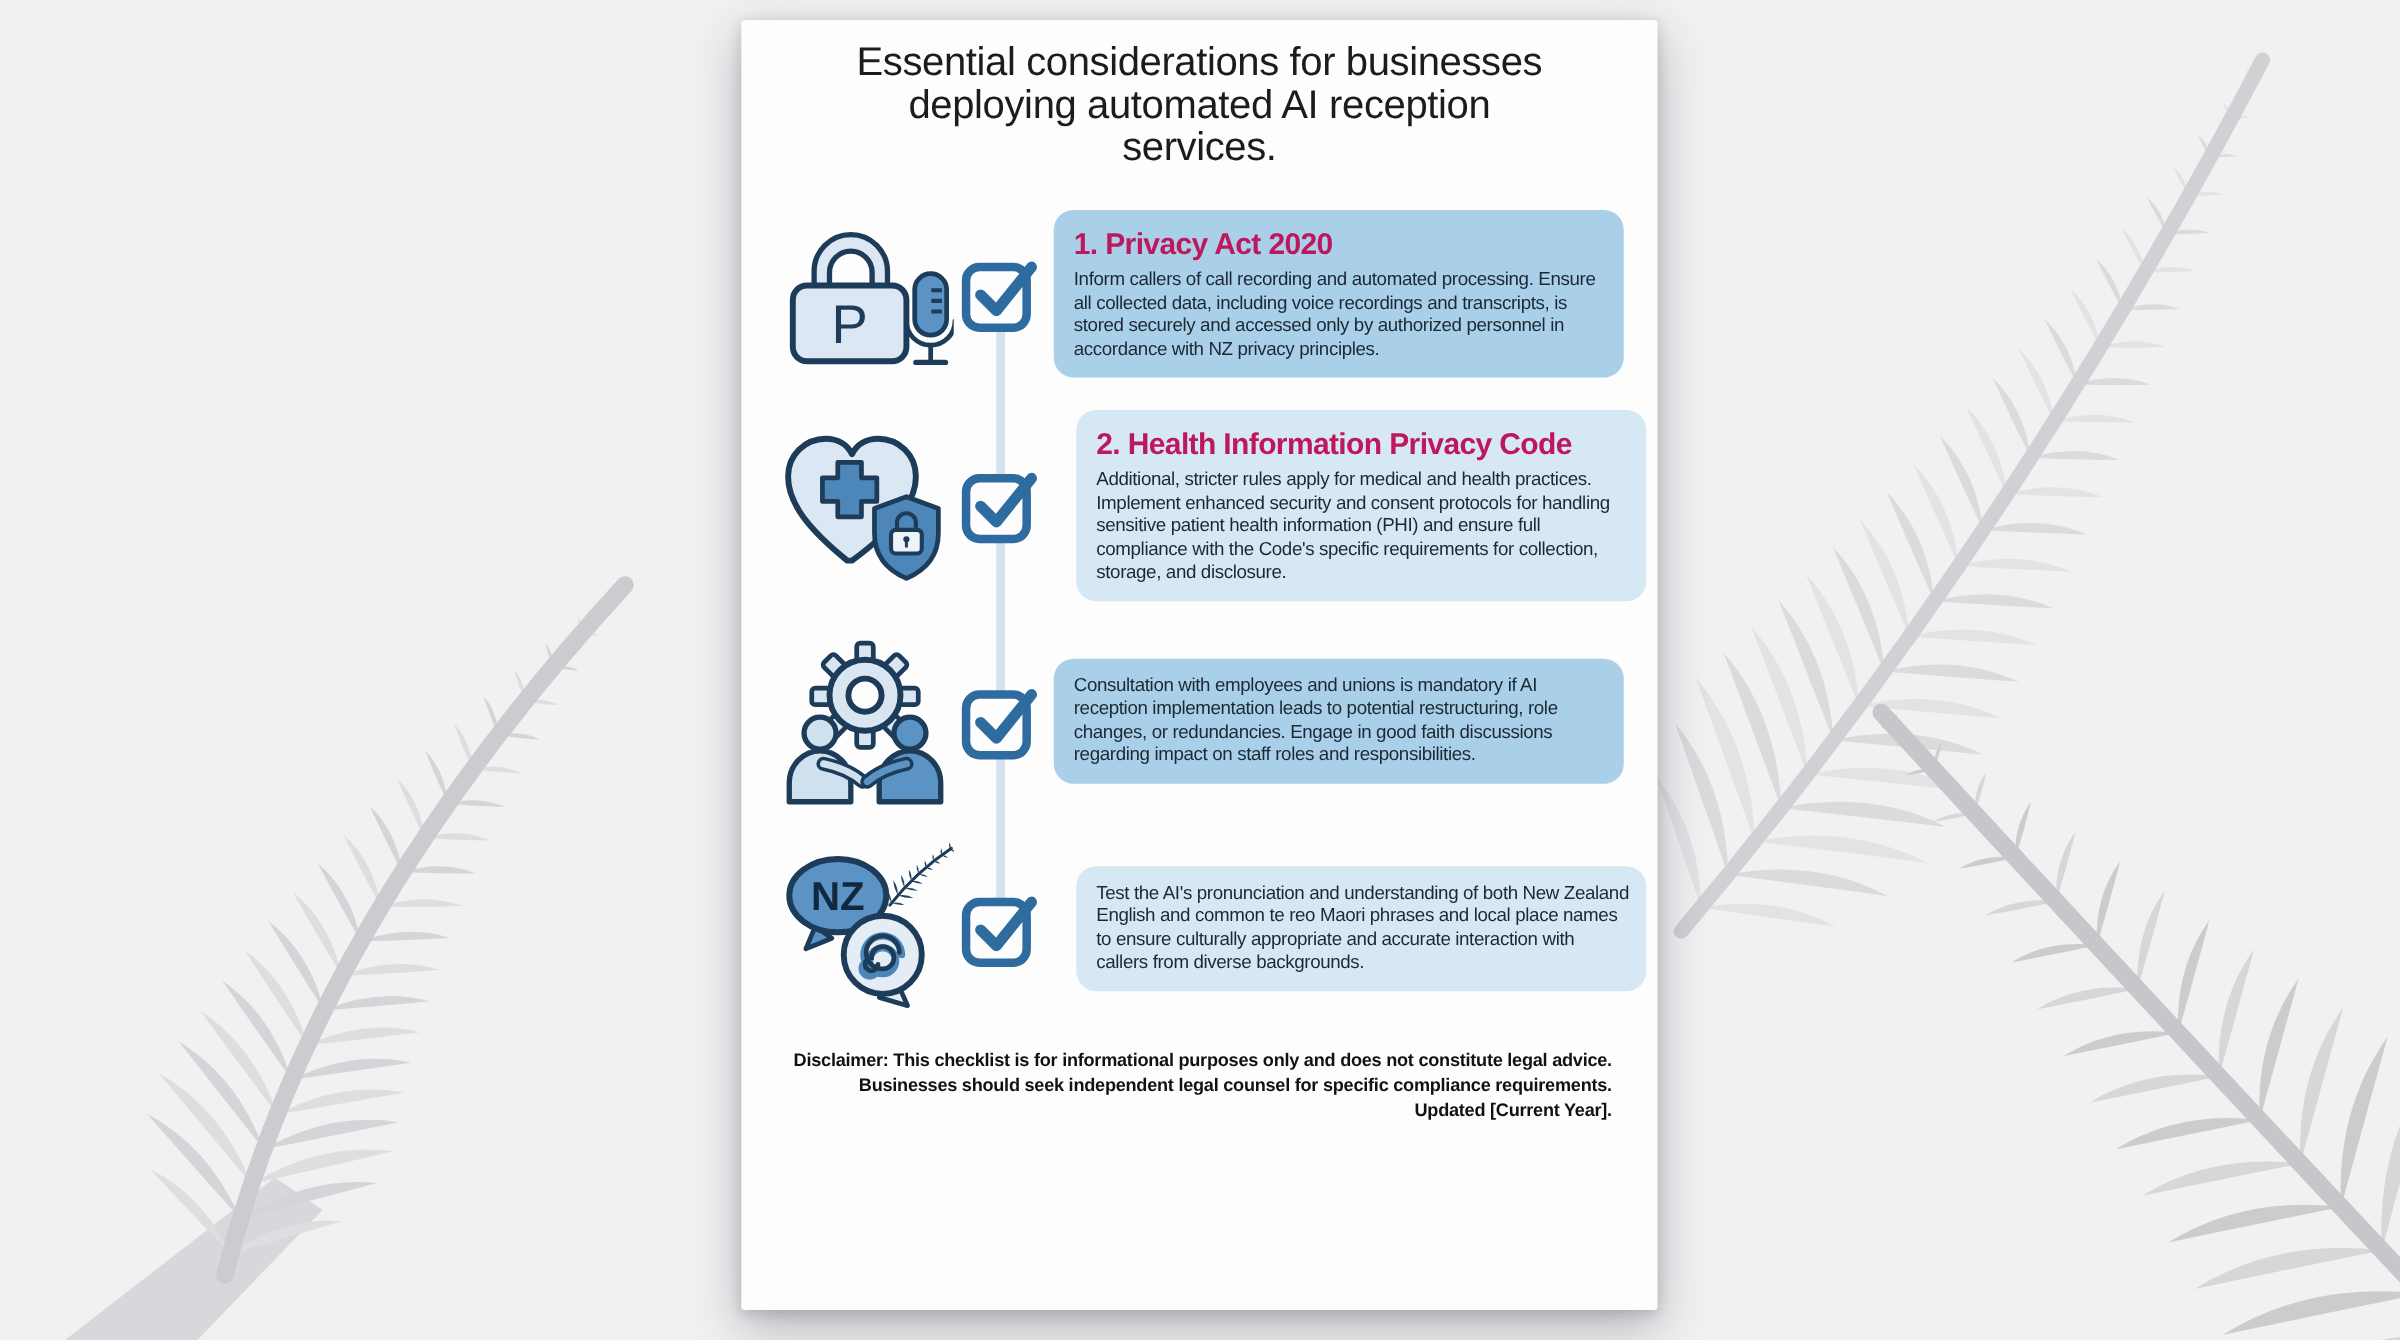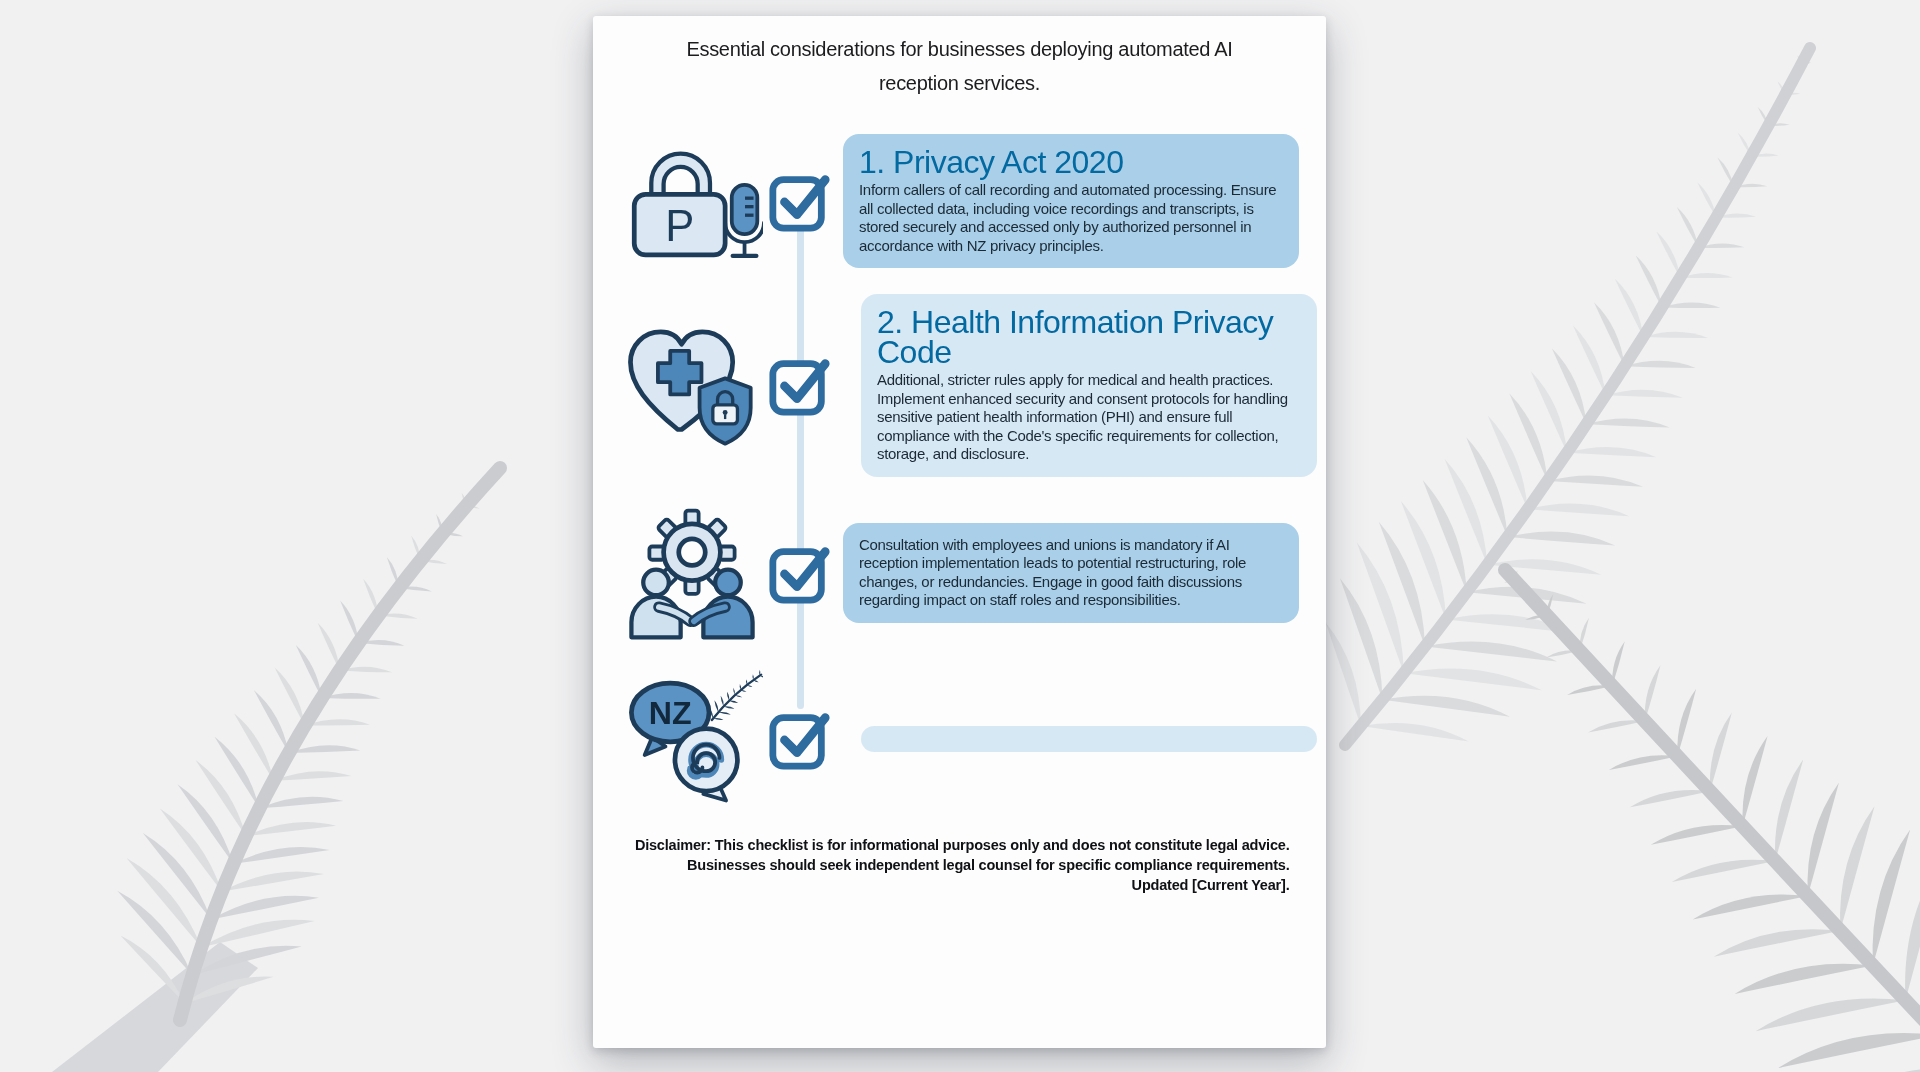--- a/index.html
+++ b/index.html
@@ -17,38 +17,38 @@
     box-shadow:0 14px 40px rgba(40,45,60,.30), 0 3px 10px rgba(40,45,60,.18);
     padding:0 0 0 0;
   }
   .title {
     margin:40px auto 0; width:620px; text-align:center;
     font-size:45px; line-height:1.06; font-weight:700; letter-spacing:-1px;
     color:#2b6ca8;
   }
   .subtitle {
     margin:16px auto 0; width:560px; text-align:center;
-    font-size:20px; line-height:34px; color:#1c1c1e; letter-spacing:-0.3px;
+    font-size:32px; line-height:34px; color:#1c1c1e; letter-spacing:-0.3px;
   }
   .rows { position:relative; margin-top:34px; }
   .connector {
     position:absolute; width:7px; border-radius:4px; background:#d3e3f0; z-index:0;
   }
   .row { display:flex; align-items:center; margin:0 0 26px 28px; position:relative; z-index:1; }
   .icon-cell { width:142px; display:flex; justify-content:center; align-items:center; }
   .check-cell { width:74px; display:flex; justify-content:center; align-items:center; }
   .box {
     width:456px; margin-left:6px; border-radius:16px;
     padding:13px 13px 13px 16px;
   }
   .box--medium { background:#a9cfe9; }
   .box--light  { background:#d7e8f5;margin-left:24px; }
   .box h2 {
-    font-size:32px; line-height:30px; font-weight:400; letter-spacing:-0.5px;
-    color:#0369a1; margin-bottom:4px;
+    font-size:24px; line-height:30px; font-weight:700; letter-spacing:-0.5px;
+    color:#be185d; margin-bottom:4px;
   }
   .box p {
     font-size:15px; line-height:18.5px; letter-spacing:-0.3px; font-weight:400;
     color:#1b2935; max-width:432px;
   }
   .disclaimer {
     margin:6px auto 0; width:660px; text-align:right;
     font-size:14.5px; line-height:20px; font-weight:700; letter-spacing:-0.2px;
     color:#101114;
   }
@@ -318,18 +318,19 @@
           <path d="M104 90 a14 14 0 1 0 -14 14 a9.5 9.5 0 1 0 -9.5 -9.5 a5.5 5.5 0 1 0 5.5 5.5" fill="none" stroke="#1d3c59" stroke-width="4" stroke-linecap="round"></path>
         </svg>
       </div>
       <div class="check-cell">
         <svg width="64" height="64" viewBox="0 0 66 66">
           <rect x="5" y="11" width="50" height="50" rx="11" fill="#fdfdfe" stroke="#2e6b9e" stroke-width="7"></rect>
           <path d="M17 34 L30 47 L59 11" fill="none" stroke="#2e6b9e" stroke-width="9" stroke-linecap="round" stroke-linejoin="round"></path>
         </svg>
       </div>
       <div class="box box--light">
+        <p>Test the AI's pronunciation and understanding of both New Zealand English and common te reo Maori phrases and local place names to ensure culturally appropriate and accurate interaction with callers from diverse backgrounds.</p>
       </div>
     </div>
   </div>
 
   <p class="disclaimer">Disclaimer: This checklist is for informational purposes only and does not constitute legal advice. Businesses should seek independent legal counsel for specific compliance requirements. Updated [Current Year].</p>
 </div>
 
 </body></html>

